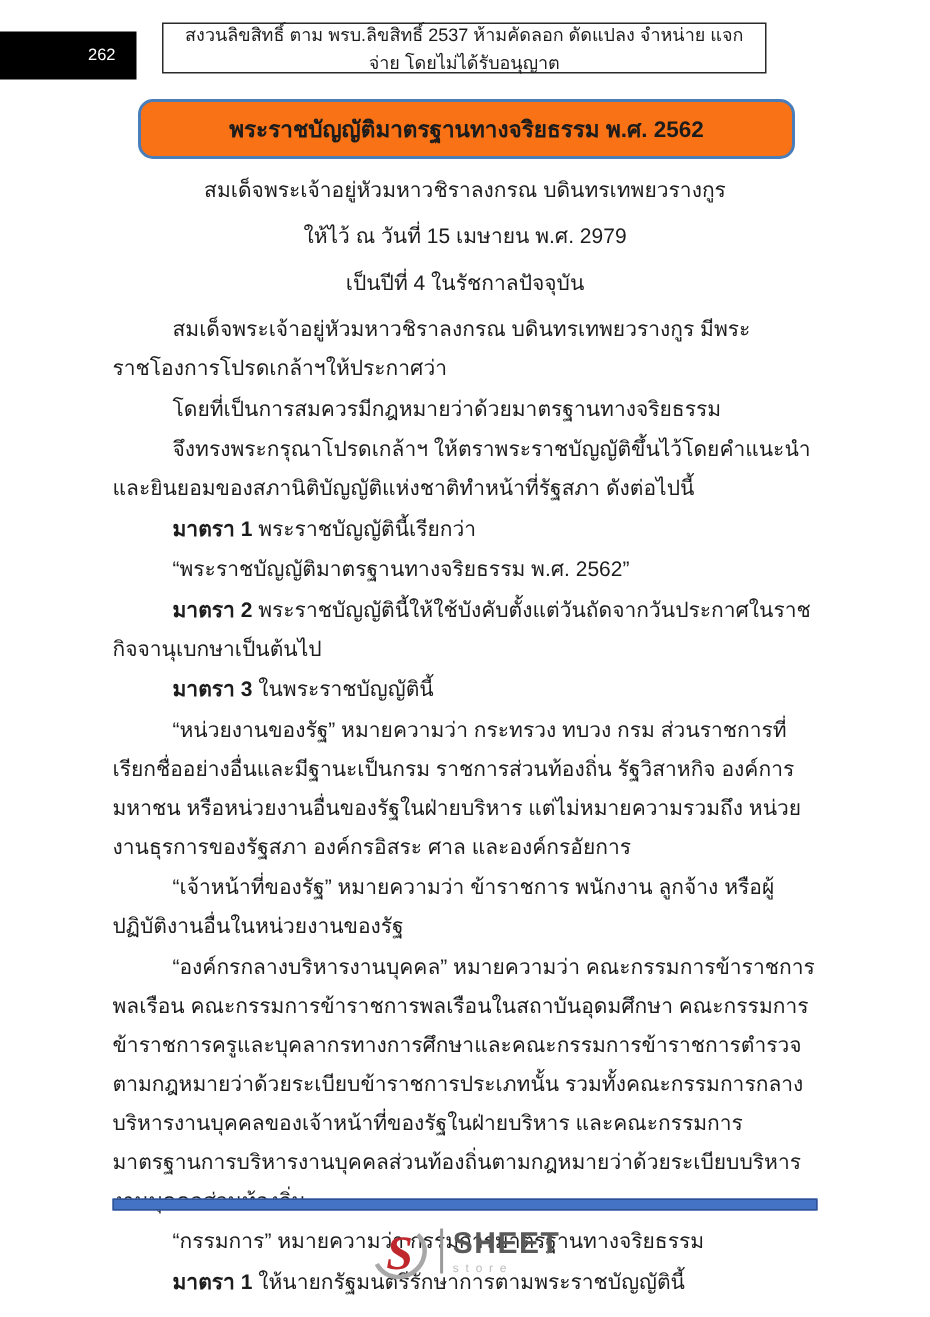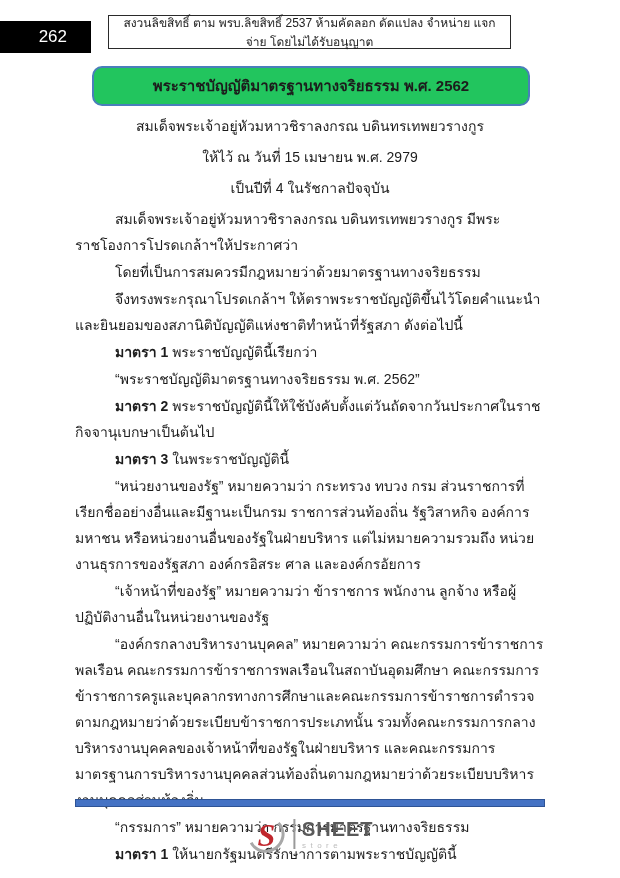--- a/index.html
+++ b/index.html
@@ -4,37 +4,37 @@
 <style>
   html,body { margin:0; padding:0; background:#ffffff; }
   .page {
     position:relative; width:620px; height:878px; background:#ffffff;
     font-family:"Liberation Sans", sans-serif; color:#1c1c1c; overflow:hidden;
   }
   
   .page-num-box {
     position:absolute; left:0; top:21px; width:91px; height:32px;
     background:#000; color:#fff; display:flex; align-items:center;
-    justify-content:flex-end; padding-right:24px; box-sizing:border-box;
-    font-size:17px;
+    justify-content:flex-end; padding-right:14px; box-sizing:border-box;
+    font-size:11px;
     text-align:center;
   }
   
   .copyright-box {
     position:absolute; left:108px; top:15px; width:403px; height:34px;
     border:1.5px solid #2a2a2a; box-sizing:border-box;
     display:flex; align-items:center; justify-content:flex-start;
     font-size:12px; text-align:center; padding:0 6px;
   }
   
   .title-box {
     position:absolute; left:92px; top:66px; width:438px; height:40px;
     border:2.5px solid #4a7ebb; border-radius:10px; box-sizing:border-box;
     display:flex; align-items:center; justify-content:center;
-    font-weight:bold; font-size:15px; background:#22c55e;
+    font-weight:bold; font-size:15px; background:#f97316;
   }
   
   .content {
     position:absolute; left:75px; top:113px; width:470px;
     font-size:14px; line-height:26px;
   }
   .center-line { text-align:center; margin:0 0 5px 0; }
   .para { margin:0 0 1px 0; text-indent:40px; text-align:left;
           overflow-wrap:break-word; }
   .para b { font-weight:bold; }

